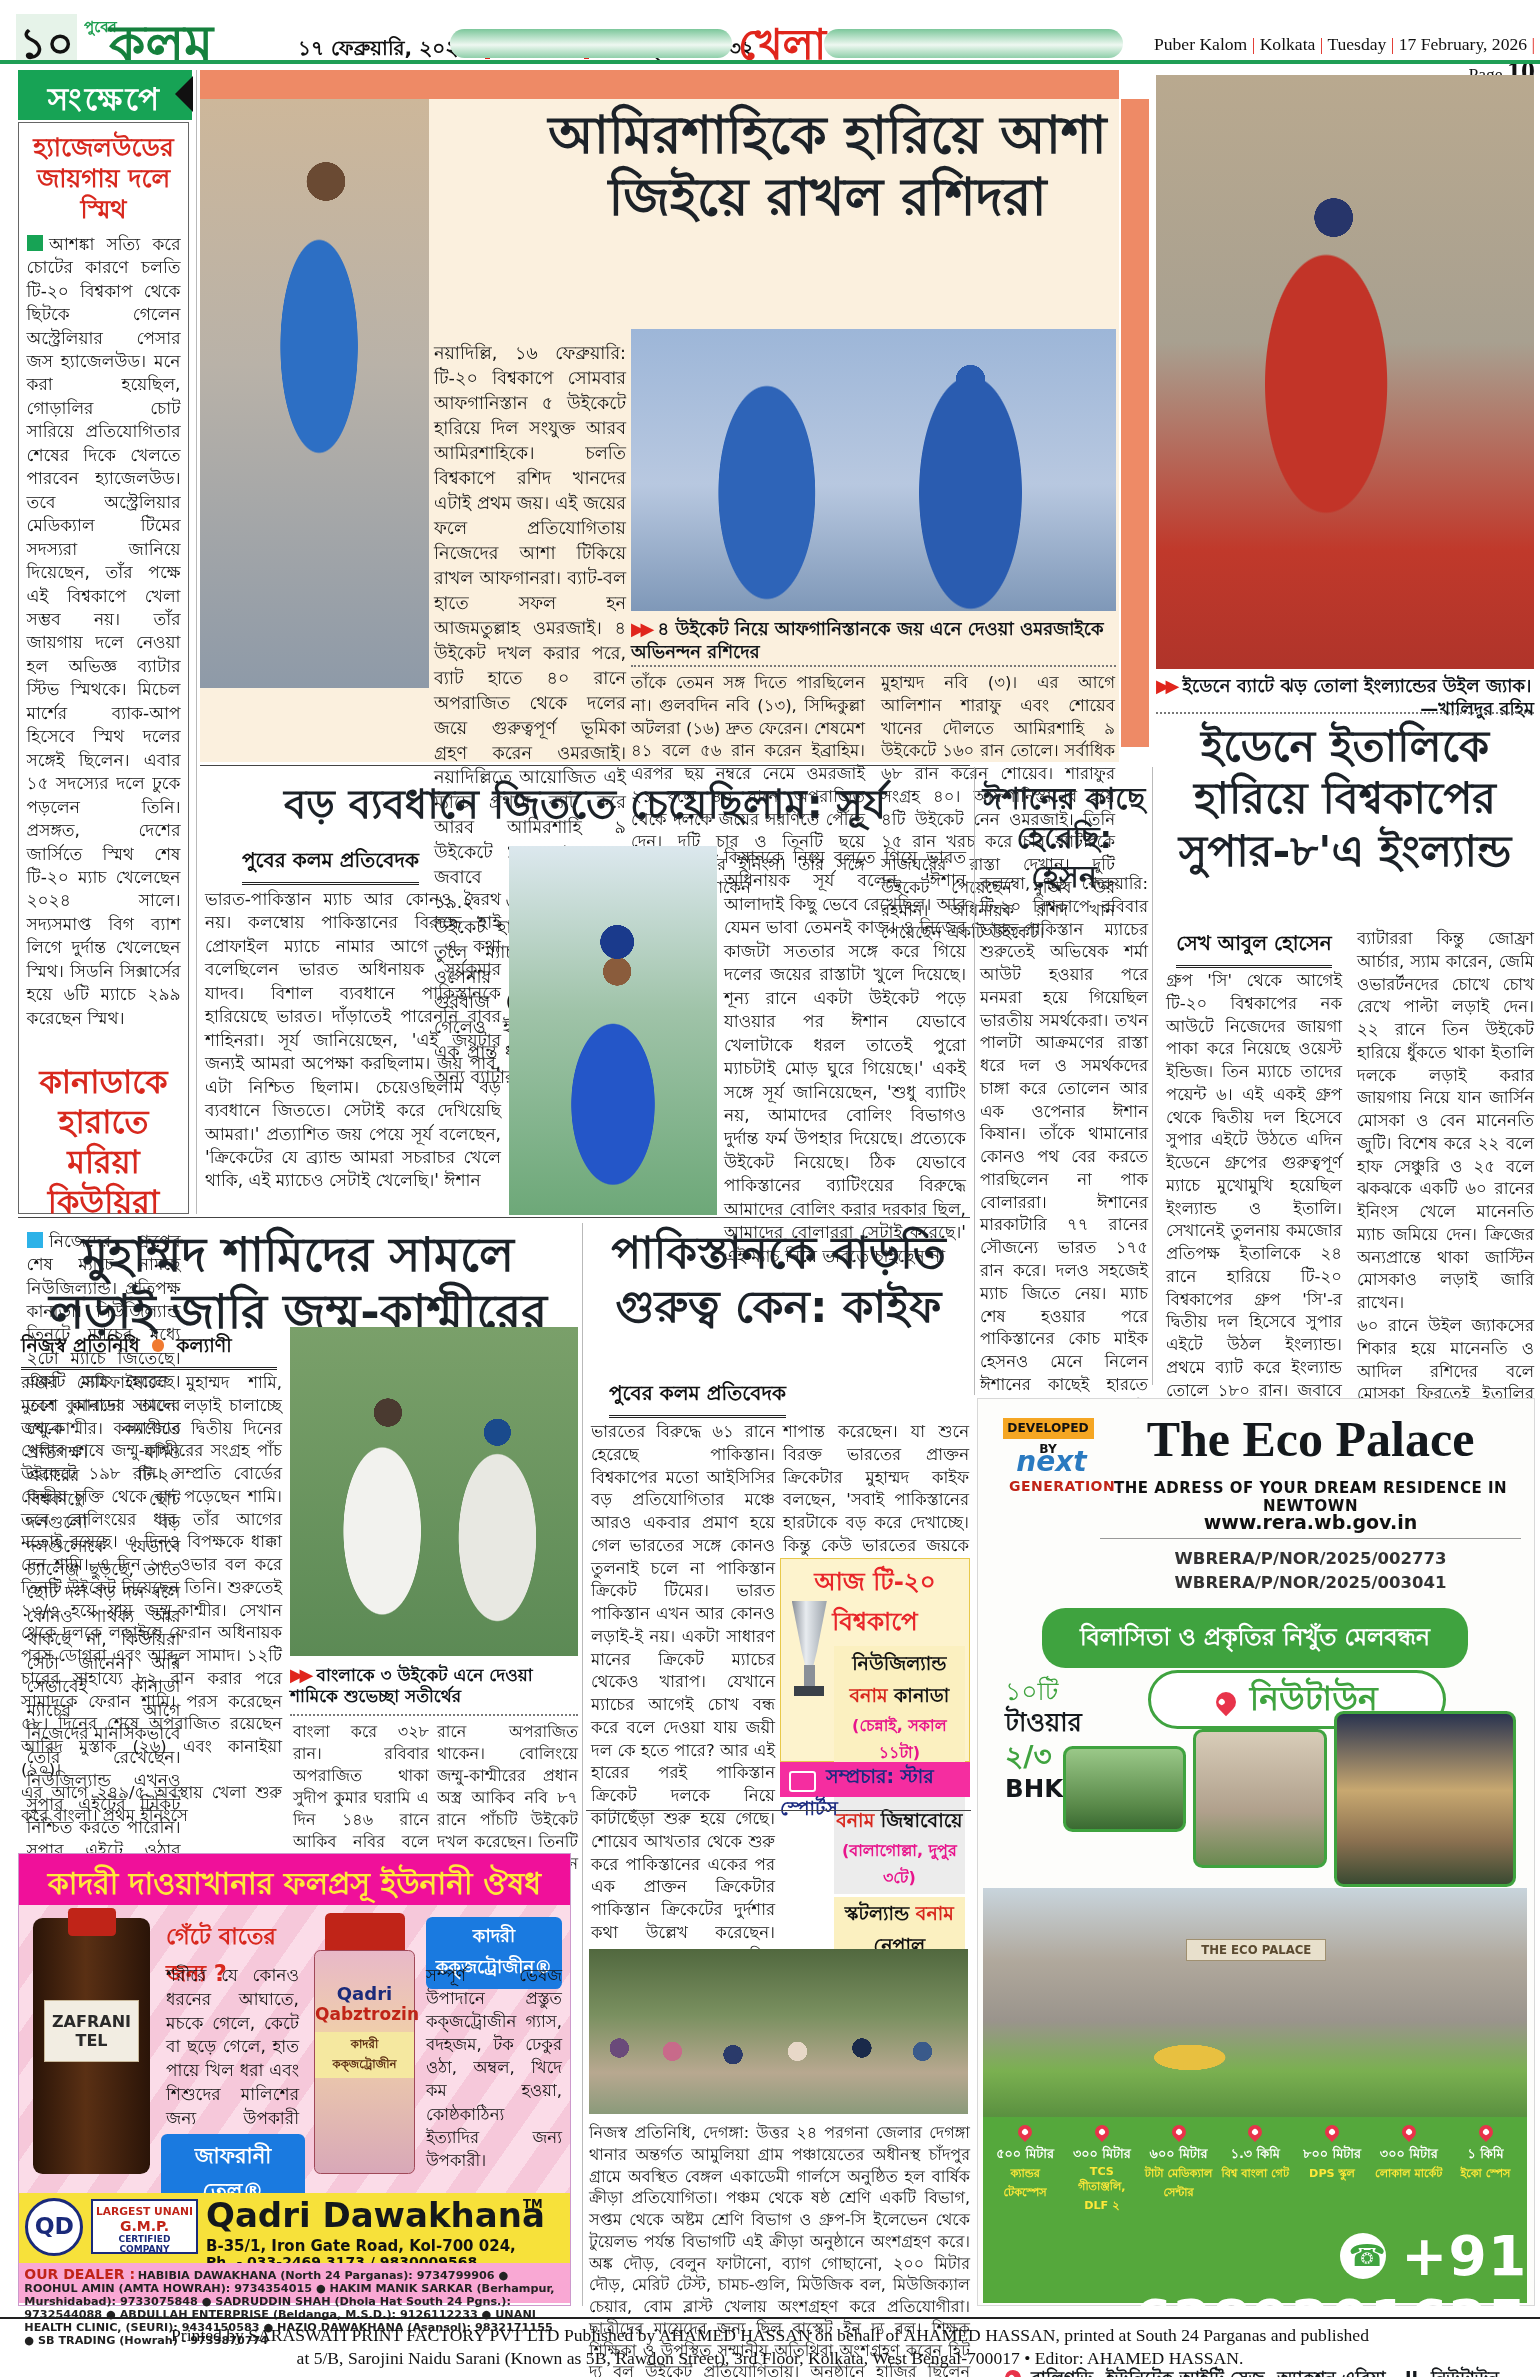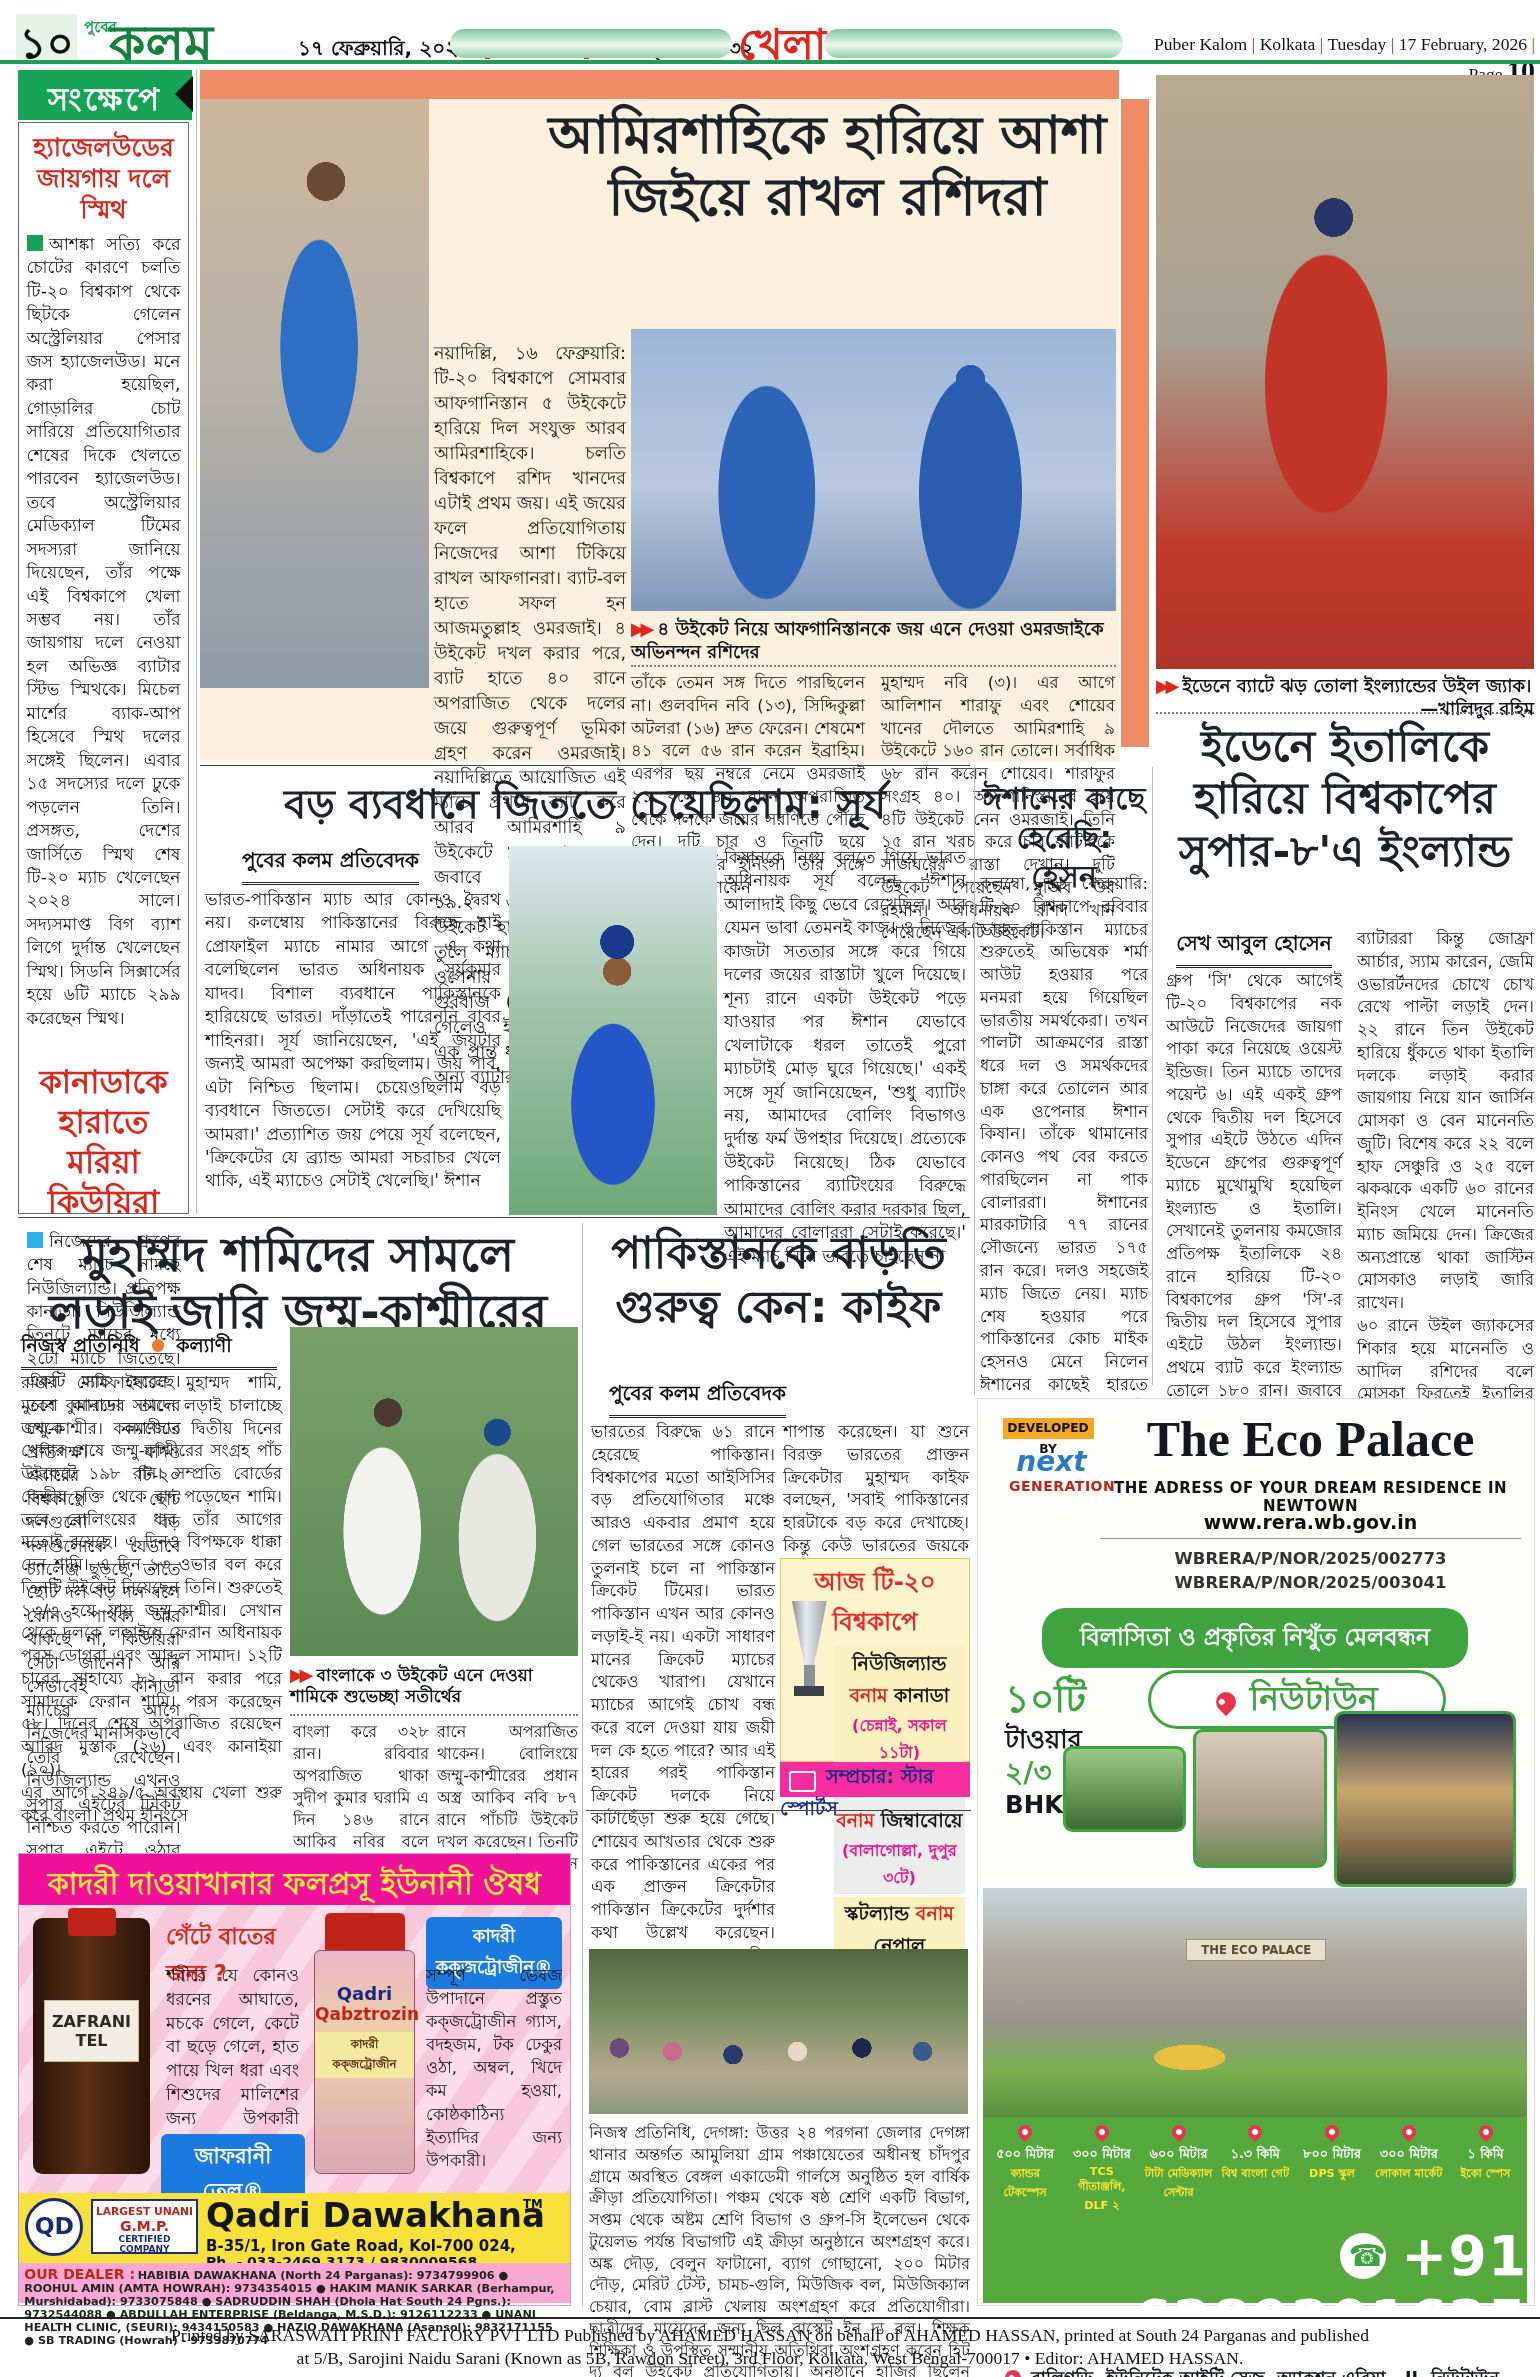--- a/index.html
+++ b/index.html
@@ -266,21 +266,21 @@
       <div style="font-size:28px;font-weight:bold;color:#2a7ac0;font-style:italic;">next</div>
       <div style="font-size:14px;font-weight:900;color:#c02418;letter-spacing:0.5px;">GENERATION</div>
     </div>
     <div class="abs serif center" style="left:122px;top:10.7px;width:421px;font-size:50px;font-weight:900;color:#14181c;">The Eco Palace</div>
     <div class="abs center" style="left:122px;top:80px;width:421px;font-size:15px;font-weight:bold;letter-spacing:0.5px;">THE ADRESS OF YOUR DREAM RESIDENCE IN NEWTOWN</div>
     <div class="abs center" style="left:122px;top:112px;width:421px;font-size:19px;font-weight:900;border-bottom:1.1px solid #999;padding-bottom:5.3px;">www.rera.wb.gov.in</div>
     <div class="abs center" style="left:122px;top:150px;width:421px;font-size:16.5px;font-weight:bold;color:#333;">WBRERA/P/NOR/2025/002773</div>
     <div class="abs center" style="left:122px;top:174px;width:421px;font-size:16.5px;font-weight:bold;color:#333;">WBRERA/P/NOR/2025/003041</div>
     <div class="abs center" style="left:64px;top:209px;width:426px;background:#3fa33f;border-radius:23.4px;color:#fff;font-size:23.4px;font-weight:900;padding:10.7px 0;">বিলাসিতা ও প্রকৃতির নিখুঁত মেলবন্ধন</div>
     <div class="abs" style="left:27px;top:277px;width:122px;line-height:1.25;">
-      <span style="font-size:38px;font-weight:700;color:#3fa33f;">১০টি</span><br>
+      <span style="font-size:25px;font-weight:400;color:#3fa33f;">১০টি</span><br>
       <span style="font-size:25.6px;font-weight:800;color:#14181c;">টাওয়ার</span><br>
       <span style="font-size:28px;font-weight:900;color:#3fa33f;">২/৩</span><br>
       <span style="font-size:24.5px;font-weight:800;color:#14181c;">BHK ফ্ল্যাট</span>
     </div>
     <div class="abs" style="left:170px;top:271px;width:298px;height:59px;border:3.7px solid #3fa33f;border-radius:31px;background:#fff;text-align:center;box-sizing:border-box;">
       <span class="pin" style="width:20px;height:20px;margin-right:10.7px;vertical-align:-2.1px;"></span>
       <span style="font-size:33px;font-weight:900;color:#3fa33f;line-height:51px;">নিউটাউন</span>
     </div>
     <div class="abs photo" style="left:85px;top:347px;width:117px;height:80px;border:3.2px solid #3fa33f;border-radius:9.6px;background:linear-gradient(180deg,#9ac888 0%,#5a8a4a 70%,#3a6a32 100%);"></div>
     <div class="abs photo" style="left:215px;top:330px;width:128px;height:133px;border:3.2px solid #3fa33f;border-radius:9.6px;background:linear-gradient(180deg,#d8ccb8 0%,#b0a08c 60%,#6a8a50 100%);"></div>

